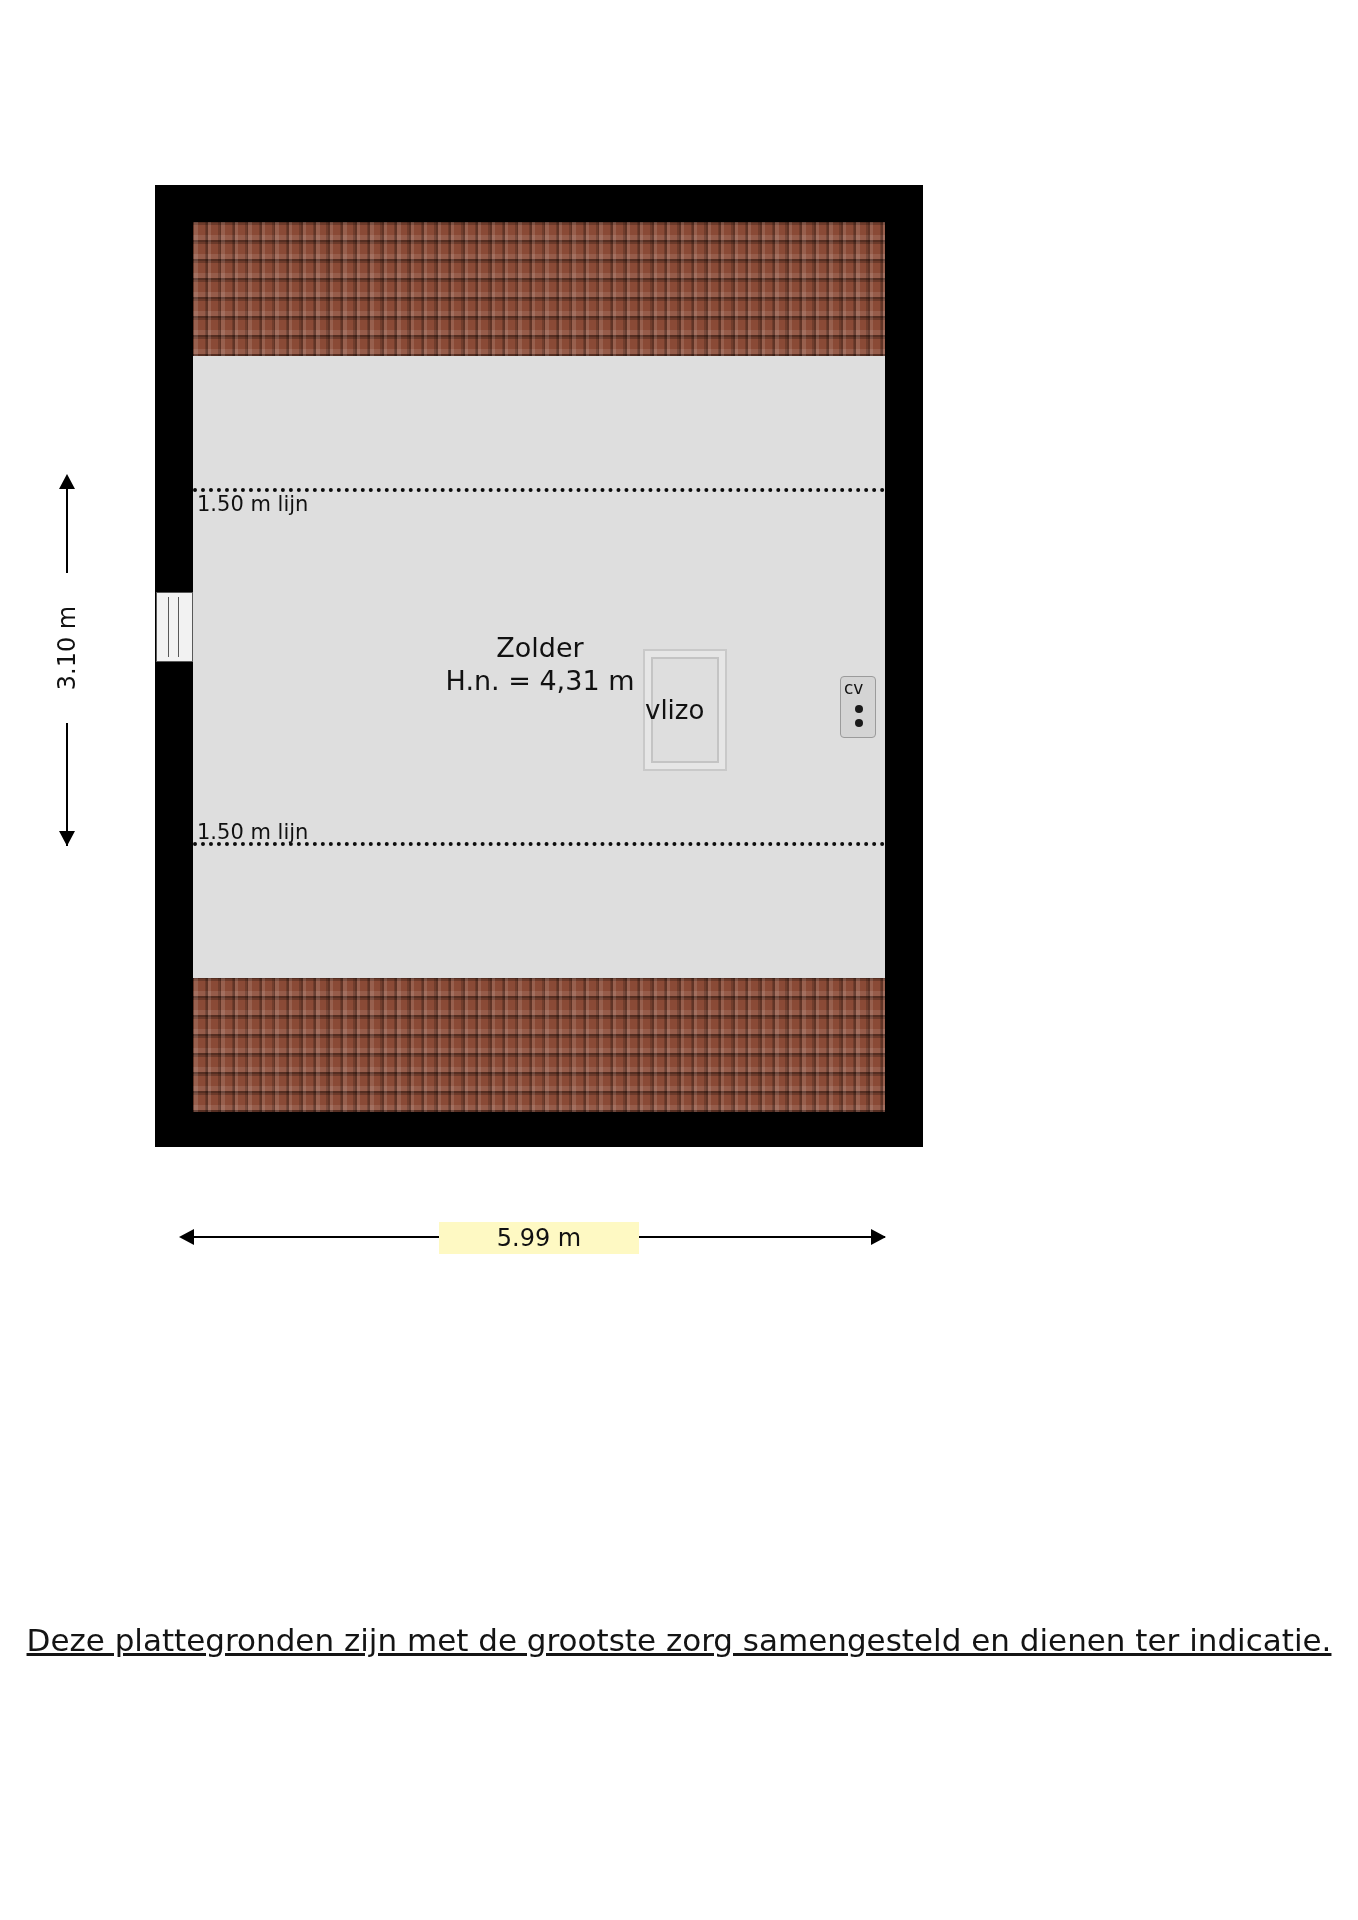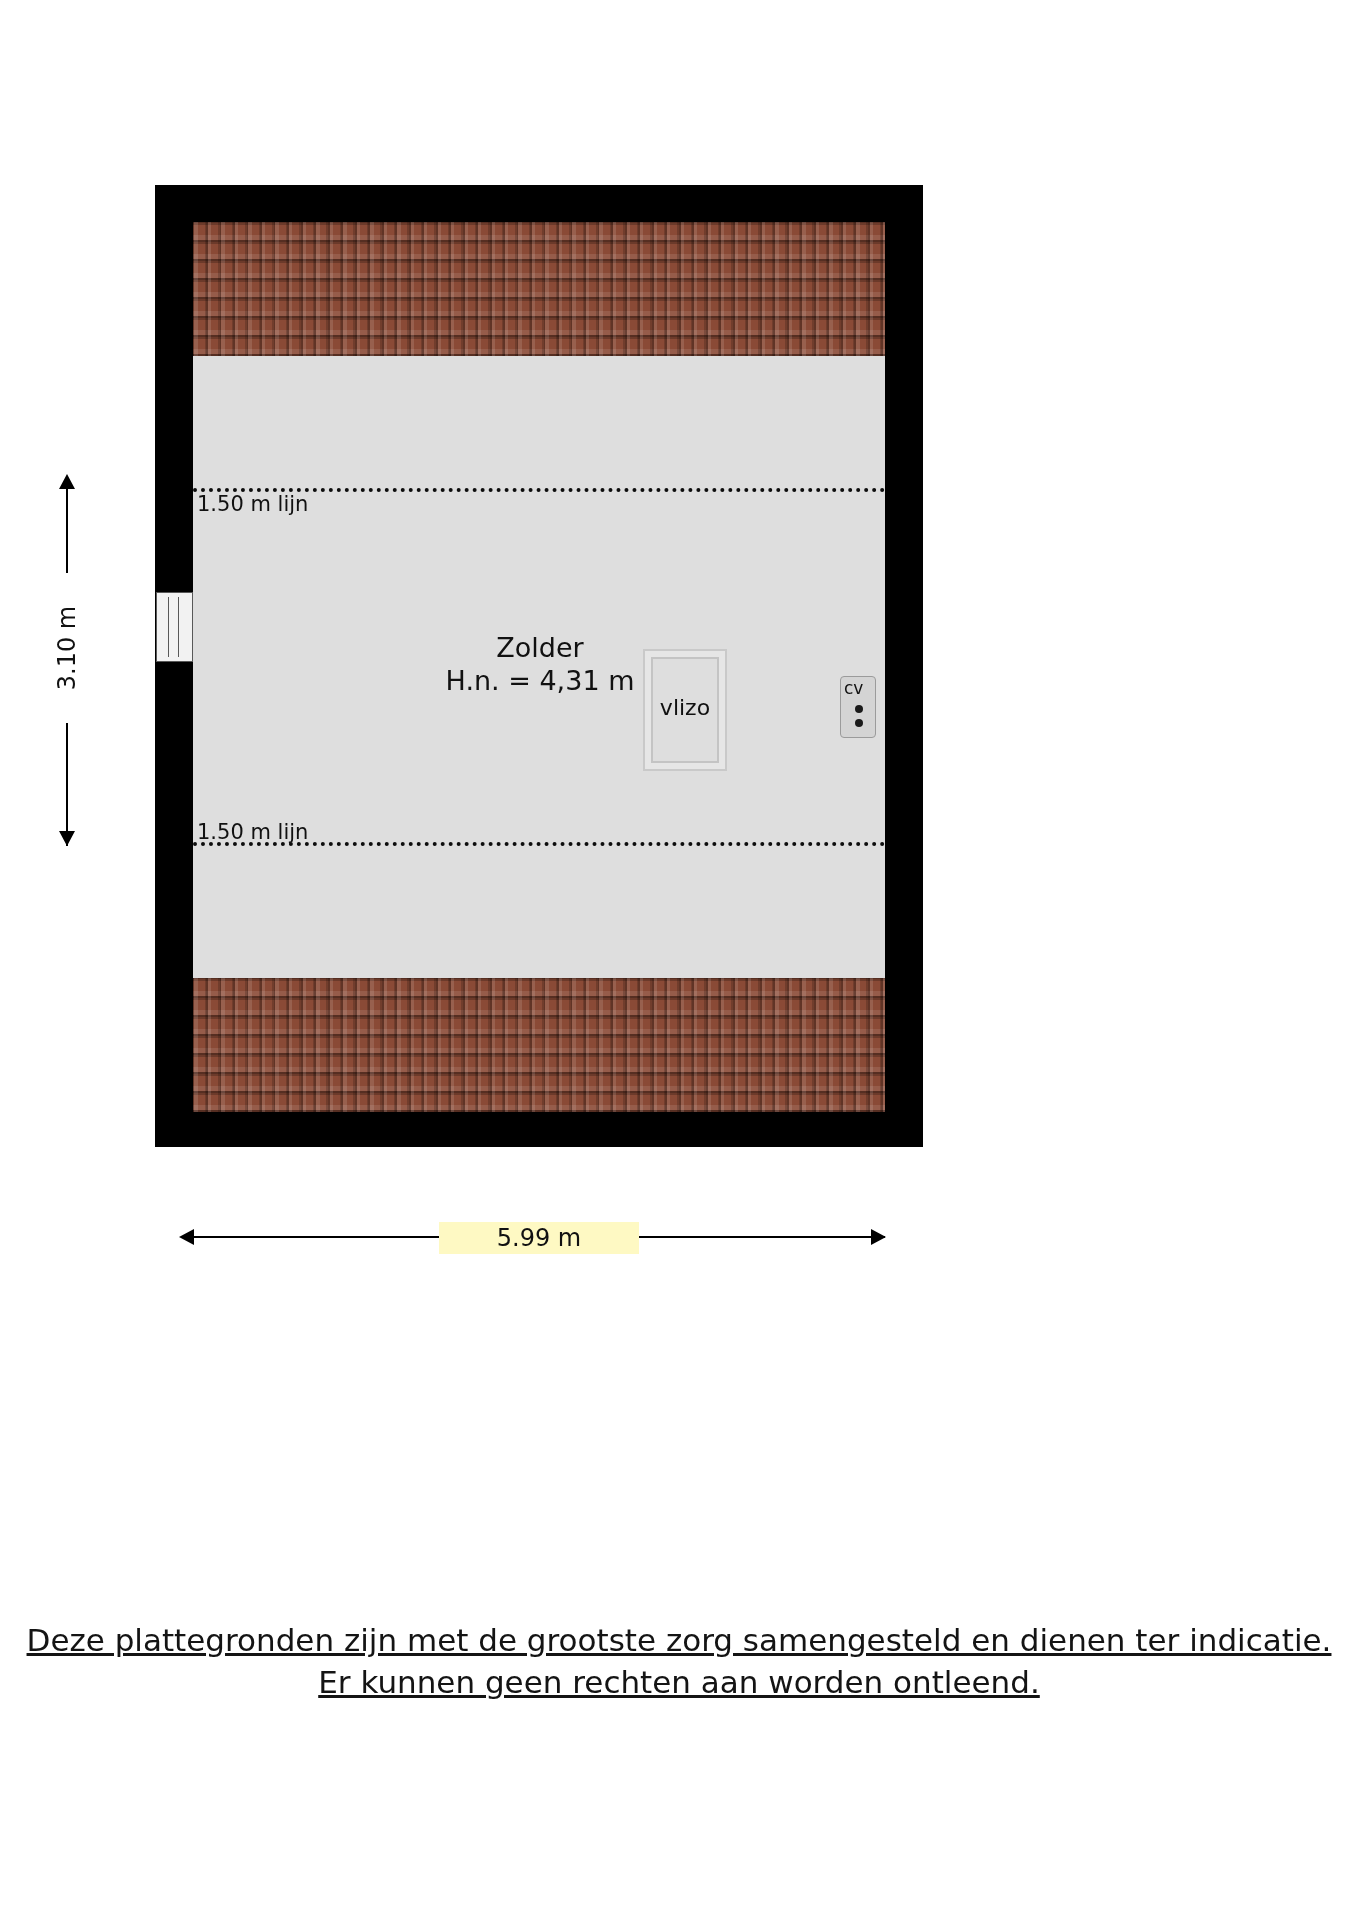--- a/index.html
+++ b/index.html
@@ -117,22 +117,21 @@
     bottom: 6px;
     border: 2px solid #c4c4c4;
     background: #dedede;
     box-sizing: border-box;
   }
   .vlizo-text {
     position: absolute;
     left: 0;
     right: 0;
     top: 44px;
-    text-align: center;
-    font-size: 22px;
+    font-size: 26px;
     color: #111111;
   }
 
   
   .cv-box {
     position: absolute;
     left: 840px;
     top: 676px;
     width: 36px;
     height: 62px;
@@ -299,14 +298,13 @@
 
   <div class="dim-h"></div>
   <div class="dim-h-arrow left"></div>
   <div class="dim-h-arrow right"></div>
   <div class="dim-h-label">5.99 m</div>
 
 </div>
 
 <div id="disclaimer">
   <div>Deze plattegronden zijn met de grootste zorg samengesteld en dienen ter indicatie.</div>
-  <div>Er kunnen geen rechten aan worden ontleend.</div>
 </div>
 
 </body></html>

